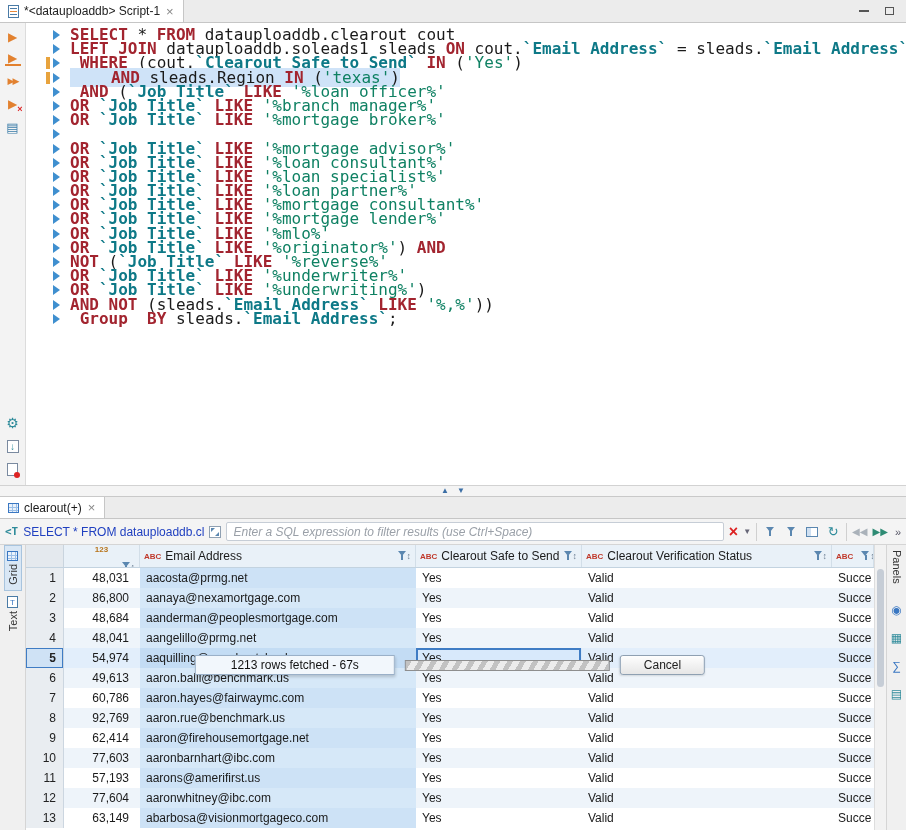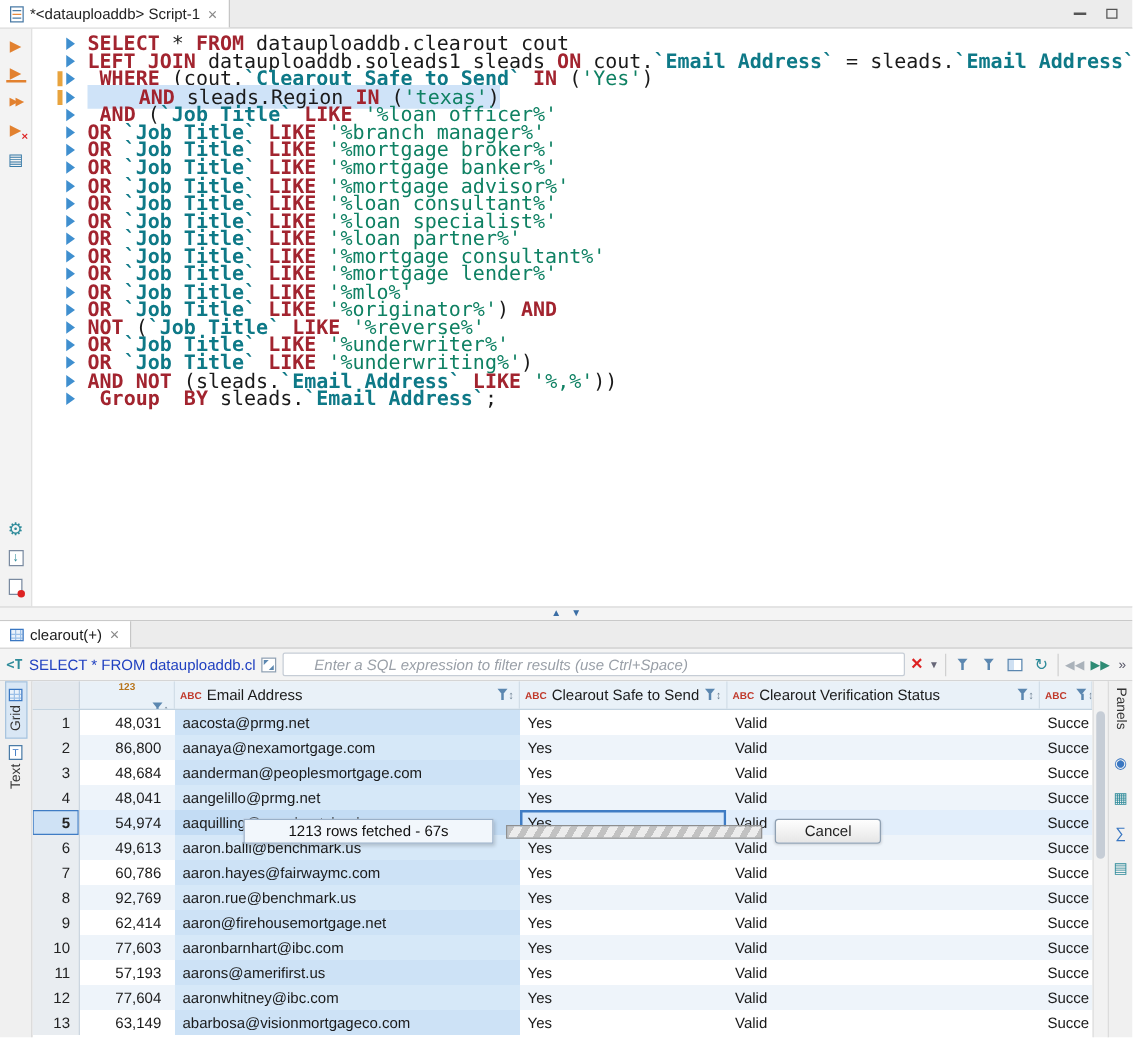--- a/index.html
+++ b/index.html
@@ -56,21 +56,21 @@
       linear-gradient(#9cc0e8,#9cc0e8) 7px 0/1px 100% no-repeat, #eaf2fb; }
 
   
   .results-toolbar { height:26px; background:#f4f4f4; border-bottom:1px solid #d5d5d5; display:flex; align-items:center; gap:5px; padding:0 5px; }
   .sqlref-icon { color:#2e8b9a; font-family:"DejaVu Sans Mono",monospace; font-size:11px; font-weight:bold; }
   .query-ref { color:#2040c0; white-space:nowrap; cursor:pointer;text-align:right; }
   .expand-icon { width:12px; height:12px; border:1px solid #8fa0b2; position:relative; cursor:pointer; background:#fff; }
   .expand-icon::before { content:""; position:absolute; left:1px; top:1px; border-left:4px solid #5b7globalfoo; }
   .expand-icon::before { content:""; position:absolute; left:1px; top:1px; width:0; height:0; border-top:4px solid #5b87b0; border-right:4px solid transparent; }
   .expand-icon::after { content:""; position:absolute; right:1px; bottom:1px; width:0; height:0; border-bottom:4px solid #5b87b0; border-left:4px solid transparent; }
-  .filter-input { flex:1; height:19px; border:1px solid #c6cdd6; border-radius:2px; background:#fff; padding:0 24px; font-size:12px; font-family:"Liberation Sans",sans-serif; }
+  .filter-input { flex:1; height:19px; border:1px solid #c6cdd6; border-radius:2px; background:#fff; padding:0 6px; font-size:12px; font-family:"Liberation Sans",sans-serif; }
   .filter-input::placeholder { color:#9aa0a8; font-style:italic; }
   .clear-filter { color:#d22; font-size:16px; font-weight:bold; line-height:16px; cursor:pointer; }
   .dd-arrow { color:#667; font-size:8px; cursor:pointer; }
   .tsep { width:1px; height:18px; background:#d0d0d0; }
   .funnel { width:9px; height:10px; position:relative; display:inline-block; }
   .funnel::before { content:""; position:absolute; top:0; left:0; border-left:4.5px solid transparent; border-right:4.5px solid transparent; border-top:5px solid #5b87b0; }
   .funnel::after { content:""; position:absolute; top:4px; left:3.5px; width:2px; height:5px; background:#5b87b0; }
   .ttool { width:16px; height:16px; display:flex; align-items:center; justify-content:center; cursor:pointer; }
   .panelbox { width:12px; height:10px; border:1px solid #5b87b0; background:linear-gradient(90deg,#cfe0f2 4px,#fff 4px); }
   .refresh { color:#2e8b9a; font-size:13px; }
@@ -165,21 +165,21 @@
   </div>
   <div class="editor">
     <div id="code-area">
         <div class="code-line"><span class="marker"></span><span class="line-content"><span class="tok-k">SELECT</span><span class="tok-p"> * </span><span class="tok-k">FROM</span><span class="tok-p"> datauploaddb.clearout cout</span></span></div>
         <div class="code-line"><span class="marker"></span><span class="line-content"><span class="tok-k">LEFT JOIN</span><span class="tok-p"> datauploaddb.soleads1 sleads </span><span class="tok-k">ON</span><span class="tok-p"> cout.</span><span class="tok-b">`Email Address`</span><span class="tok-p"> = sleads.</span><span class="tok-b">`Email Address`</span></span></div>
         <div class="code-line"><span class="changedbar"></span><span class="marker"></span><span class="line-content"><span class="tok-p"> </span><span class="tok-k">WHERE</span><span class="tok-p"> (cout.</span><span class="tok-b">`Clearout Safe to Send`</span><span class="tok-p"> </span><span class="tok-k">IN</span><span class="tok-p"> (</span><span class="tok-s">'Yes'</span><span class="tok-p">)</span></span></div>
         <div class="code-line current"><span class="changedbar"></span><span class="marker"></span><span class="line-content"><span class="tok-p">   </span><span class="tok-k">AND</span><span class="tok-p"> sleads.Region </span><span class="tok-k">IN</span><span class="tok-p"> (</span><span class="tok-s">'texas'</span><span class="tok-p">)</span></span></div>
         <div class="code-line"><span class="marker"></span><span class="line-content"><span class="tok-p"> </span><span class="tok-k">AND</span><span class="tok-p"> (</span><span class="tok-b">`Job Title`</span><span class="tok-p"> </span><span class="tok-k">LIKE</span><span class="tok-p"> </span><span class="tok-s">'%loan officer%'</span></span></div>
         <div class="code-line"><span class="marker"></span><span class="line-content"><span class="tok-k">OR</span><span class="tok-p"> </span><span class="tok-b">`Job Title`</span><span class="tok-p"> </span><span class="tok-k">LIKE</span><span class="tok-p"> </span><span class="tok-s">'%branch manager%'</span></span></div>
         <div class="code-line"><span class="marker"></span><span class="line-content"><span class="tok-k">OR</span><span class="tok-p"> </span><span class="tok-b">`Job Title`</span><span class="tok-p"> </span><span class="tok-k">LIKE</span><span class="tok-p"> </span><span class="tok-s">'%mortgage broker%'</span></span></div>
-        <div class="code-line"><span class="marker"></span><span class="line-content"><span class="tok-k">OR</span><span class="tok-p"> </span><span class="tok-b">`Job Title`</span><span class="tok-p"> </span><span class="tok-k">LIKE</span><span class="tok-p"> </span><span class="tok-s">'%mortgage banker%'</span></span></div>
+        <div class="code-line"><span class="marker"></span></div>
         <div class="code-line"><span class="marker"></span><span class="line-content"><span class="tok-k">OR</span><span class="tok-p"> </span><span class="tok-b">`Job Title`</span><span class="tok-p"> </span><span class="tok-k">LIKE</span><span class="tok-p"> </span><span class="tok-s">'%mortgage advisor%'</span></span></div>
         <div class="code-line"><span class="marker"></span><span class="line-content"><span class="tok-k">OR</span><span class="tok-p"> </span><span class="tok-b">`Job Title`</span><span class="tok-p"> </span><span class="tok-k">LIKE</span><span class="tok-p"> </span><span class="tok-s">'%loan consultant%'</span></span></div>
         <div class="code-line"><span class="marker"></span><span class="line-content"><span class="tok-k">OR</span><span class="tok-p"> </span><span class="tok-b">`Job Title`</span><span class="tok-p"> </span><span class="tok-k">LIKE</span><span class="tok-p"> </span><span class="tok-s">'%loan specialist%'</span></span></div>
         <div class="code-line"><span class="marker"></span><span class="line-content"><span class="tok-k">OR</span><span class="tok-p"> </span><span class="tok-b">`Job Title`</span><span class="tok-p"> </span><span class="tok-k">LIKE</span><span class="tok-p"> </span><span class="tok-s">'%loan partner%'</span></span></div>
         <div class="code-line"><span class="marker"></span><span class="line-content"><span class="tok-k">OR</span><span class="tok-p"> </span><span class="tok-b">`Job Title`</span><span class="tok-p"> </span><span class="tok-k">LIKE</span><span class="tok-p"> </span><span class="tok-s">'%mortgage consultant%'</span></span></div>
         <div class="code-line"><span class="marker"></span><span class="line-content"><span class="tok-k">OR</span><span class="tok-p"> </span><span class="tok-b">`Job Title`</span><span class="tok-p"> </span><span class="tok-k">LIKE</span><span class="tok-p"> </span><span class="tok-s">'%mortgage lender%'</span></span></div>
         <div class="code-line"><span class="marker"></span><span class="line-content"><span class="tok-k">OR</span><span class="tok-p"> </span><span class="tok-b">`Job Title`</span><span class="tok-p"> </span><span class="tok-k">LIKE</span><span class="tok-p"> </span><span class="tok-s">'%mlo%'</span></span></div>
         <div class="code-line"><span class="marker"></span><span class="line-content"><span class="tok-k">OR</span><span class="tok-p"> </span><span class="tok-b">`Job Title`</span><span class="tok-p"> </span><span class="tok-k">LIKE</span><span class="tok-p"> </span><span class="tok-s">'%originator%'</span><span class="tok-p">) </span><span class="tok-k">AND</span></span></div>
         <div class="code-line"><span class="marker"></span><span class="line-content"><span class="tok-k">NOT</span><span class="tok-p"> (</span><span class="tok-b">`Job Title`</span><span class="tok-p"> </span><span class="tok-k">LIKE</span><span class="tok-p"> </span><span class="tok-s">'%reverse%'</span></span></div>
         <div class="code-line"><span class="marker"></span><span class="line-content"><span class="tok-k">OR</span><span class="tok-p"> </span><span class="tok-b">`Job Title`</span><span class="tok-p"> </span><span class="tok-k">LIKE</span><span class="tok-p"> </span><span class="tok-s">'%underwriter%'</span></span></div>

